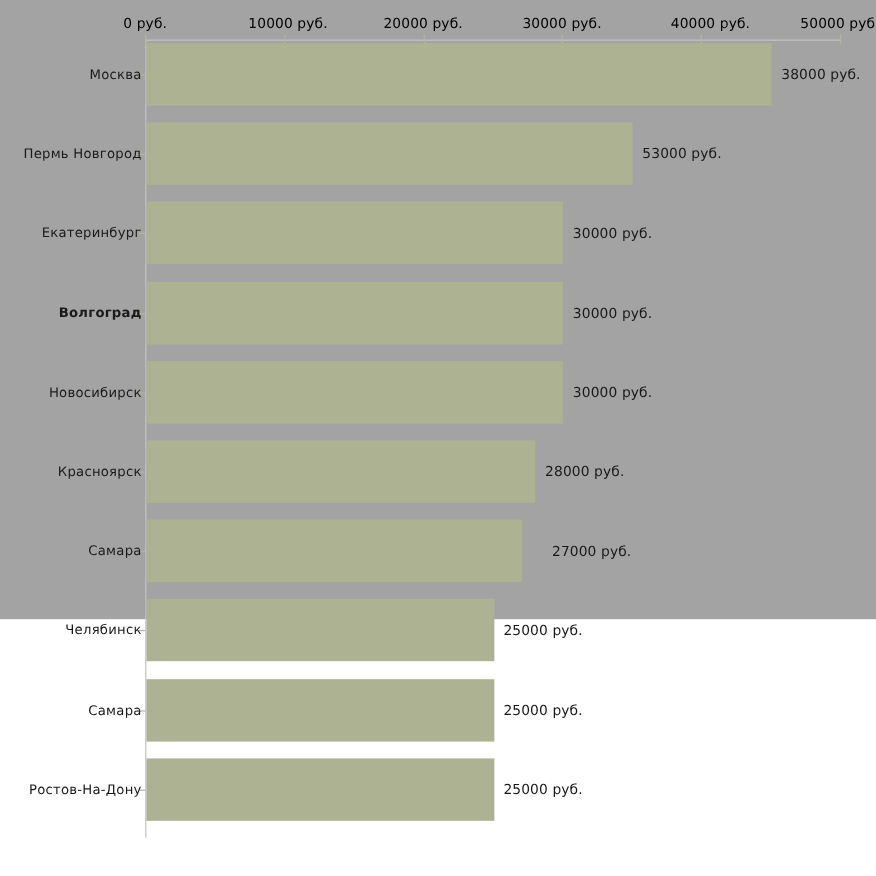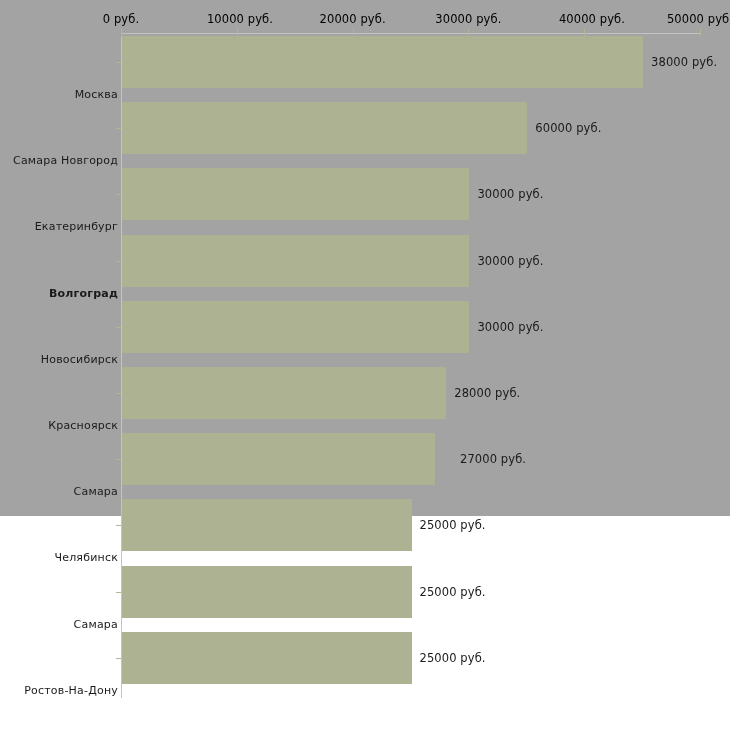--- a/index.html
+++ b/index.html
@@ -64,21 +64,20 @@
   
   .cat-label {
     position: absolute;
     right: 612px; 
     font-size: 11px;
     color: #1a1a1a;
     white-space: nowrap;
     text-align: right;
     transform: translateY(-50%);
     letter-spacing: 0.2px;
-    margin-top: 32px;
   }
 
   
   .bar {
     position: absolute;
     left: 122px;
     background: #adb392;
   }
   .bar-value {
     position: absolute;
@@ -118,35 +117,35 @@
       <div class="y-tick" style="top: 261px;"></div>
       <div class="y-tick" style="top: 327px;"></div>
       <div class="y-tick" style="top: 393px;"></div>
       <div class="y-tick" style="top: 459px;"></div>
       <div class="y-tick" style="top: 525px;"></div>
       <div class="y-tick" style="top: 592px;"></div>
       <div class="y-tick" style="top: 658px;"></div>
     </div>
   <div id="cat-layer">
       <div class="cat-label" style="top: 62px;">Москва</div>
-      <div class="cat-label" style="top: 128.2px;">Самара Новгород</div>
+      <div class="cat-label" style="top: 128.2px;">Пермь Новгород</div>
       <div class="cat-label" style="top: 194.4px;">Екатеринбург</div>
       <div class="cat-label" style="top: 260.6px; font-weight: bold;">Волгоград</div>
       <div class="cat-label" style="top: 326.8px;">Новосибирск</div>
       <div class="cat-label" style="top: 393px; text-align: right;">Красноярск</div>
       <div class="cat-label" style="top: 459.2px;">Самара</div>
       <div class="cat-label" style="top: 525.4px;">Челябинск</div>
       <div class="cat-label" style="top: 591.6px;">Самара</div>
       <div class="cat-label" style="top: 657.8px;">Ростов-На-Дону</div>
     </div>
   <div id="bars-layer">
       <div class="bar" style="top: 36px; height: 52px; width: 521.1px; background: rgb(173, 179, 146);"></div>
       <div class="bar-value" style="left: 651.1px; top: 62px;">38000 руб.</div>
       <div class="bar" style="top: 102.2px; height: 52px; width: 405.3px; background: rgb(173, 179, 146);"></div>
-      <div class="bar-value" style="left: 535.3px; top: 128.2px;">60000 руб.</div>
+      <div class="bar-value" style="left: 535.3px; top: 128.2px;">53000 руб.</div>
       <div class="bar" style="top: 168.4px; height: 52px; width: 347.4px; background: rgb(173, 179, 146);"></div>
       <div class="bar-value" style="left: 477.4px; top: 194.4px;">30000 руб.</div>
       <div class="bar" style="top: 234.6px; height: 52px; width: 347.4px; background: rgb(173, 179, 146);"></div>
       <div class="bar-value" style="left: 477.4px; top: 260.6px;">30000 руб.</div>
       <div class="bar" style="top: 300.8px; height: 52px; width: 347.4px; background: rgb(173, 179, 146);"></div>
       <div class="bar-value" style="left: 477.4px; top: 326.8px;">30000 руб.</div>
       <div class="bar" style="top: 367px; height: 52px; width: 324.24px; background: rgb(173, 179, 146);"></div>
       <div class="bar-value" style="left: 454.24px; top: 393px;">28000 руб.</div>
       <div class="bar" style="top: 433.2px; height: 52px; width: 312.66px; background: rgb(173, 179, 146);"></div>
       <div class="bar-value" style="left: 460px; top: 459.2px;">27000 руб.</div>

